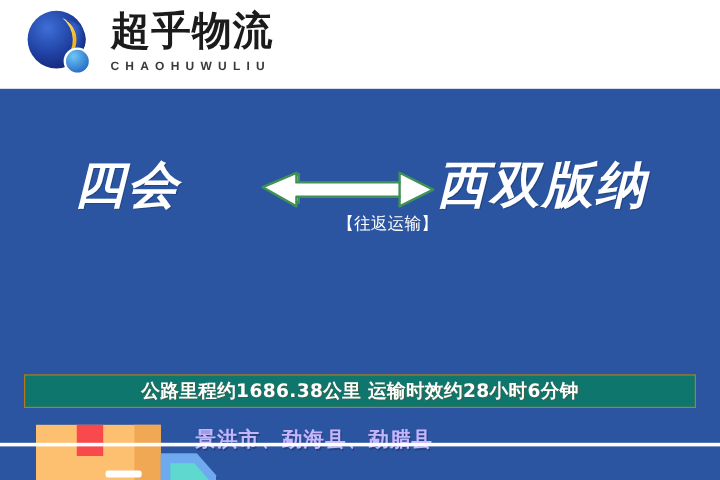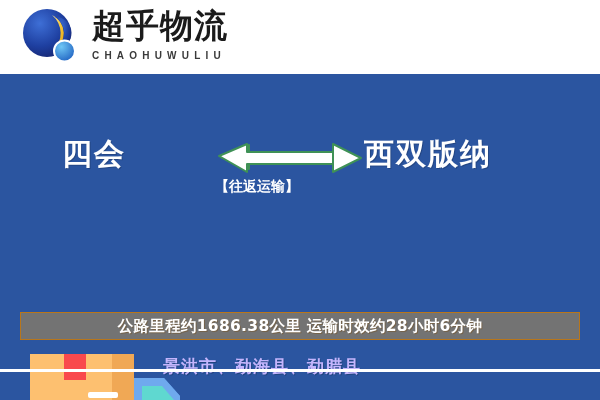--- a/index.html
+++ b/index.html
@@ -46,52 +46,53 @@
     background:#2B55A0;
   }
 
   
   #route-row {
     position:absolute; left:0; top:36px; width:600px; height:100px;
   }
   .city {
     position:absolute; top:16px;
     font-family:"DejaVu Sans", sans-serif;
-    font-size:30px; font-weight:bold; color:#ffffff;
+    font-size:42px; font-weight:bold; color:#ffffff;
     letter-spacing:2px; line-height:56px; white-space:nowrap;
     text-shadow:1px 1px 0 rgba(0,0,0,0.18);
+    font-style:italic;
   }
   #city-origin { left:62px; }
   #city-destination { left:364px; }
 
   #arrow-block {
     position:absolute; left:215px; top:0; width:150px; height:100px;
   }
   #note-direct {
     position:absolute; left:0; top:4px; width:150px;
     text-align:center;
     font-family:"DejaVu Sans", sans-serif;
     font-size:13px; font-weight:bold; color:#ffffff;
     white-space:nowrap;
   }
   #arrow-svg {
     position:absolute; left:0px; top:28px;
   }
   #note-roundtrip {
     position:absolute; left:0; top:68px; width:150px;
-    text-align:left;
-    font-family:"DejaVu Sans", sans-serif;
-    font-size:14px; font-weight:bold; color:#ffffff;
+    text-align:right;
+    font-family:"DejaVu Sans", sans-serif;
+    font-size:14px; font-weight:normal; color:#ffffff;
     white-space:nowrap;
   }
 
   
   #info-bar {
     position:absolute; left:20px; top:238px; width:560px; height:28px;
-    background:#737373; border:1px solid #B9761A;
+    background:#0f766e; border:1px solid #B9761A;
     display:flex; align-items:center; justify-content:center;
   }
   #info-bar-text {
     font-family:"DejaVu Sans", sans-serif;
     font-size:15.5px; font-weight:bold; color:#ffffff;
     letter-spacing:0.3px; white-space:nowrap;
     text-shadow:1px 1px 0 rgba(120,70,0,0.35);
   }
 
   

